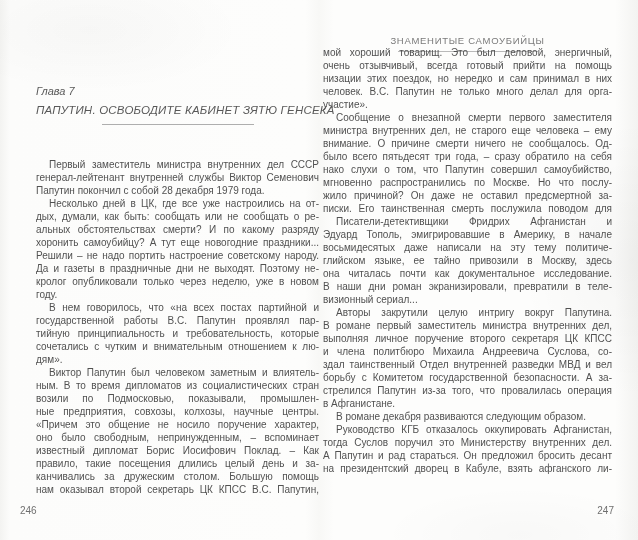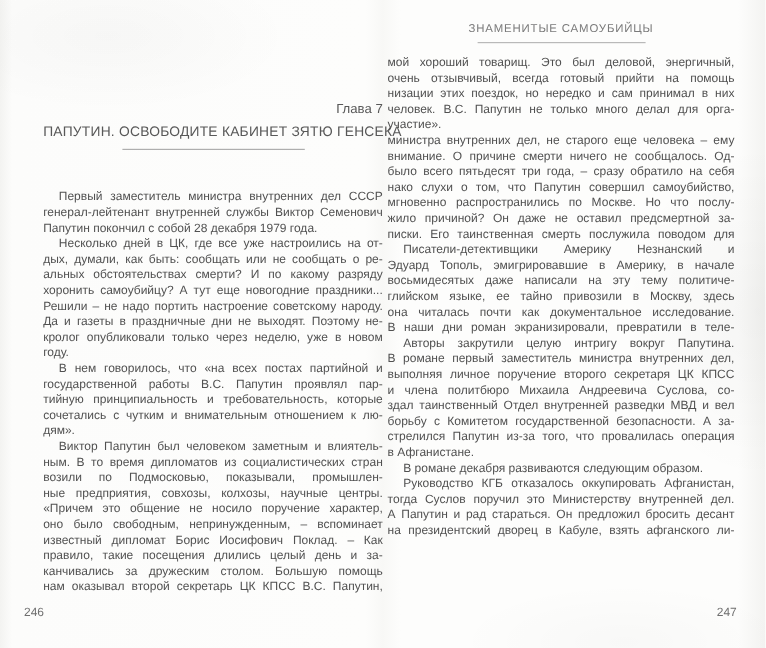--- a/index.html
+++ b/index.html
@@ -21,22 +21,23 @@
   }
   .page { position: absolute; top: 0; bottom: 0; }
   .page.left  { left: 0;   width: 319px; }
   .page.right { left: 319px; width: 319px; }
 
   .chapter-block {
     position: absolute;
     left: 36px;
     top: 85px;
     width: 283px;
-    text-align: right;
+    text-align: left;
     color: #585858;
+    font-style: italic;
   }
   .chapter-label {
     font-size: 11px;
     line-height: 13px;
     margin-bottom: 5px;
   }
   .chapter-title {
     font-size: 11.5px;
     line-height: 14px;
     letter-spacing: 0.2px;
@@ -58,20 +59,21 @@
     position: absolute;
     left: 4px;
     top: 19px;
     width: 289px;
     text-align: center;
   }
   .running-header-text {
     font-size: 9.5px;
     letter-spacing: 0.7px;
     color: #7a7a7a;
+    margin-top: 16px;
   }
 
   .body-text {
     position: absolute;
     font-size: 10px;
     line-height: 13px;
     color: #515151;
   }
   .left  .body-text { left: 36px; top: 158px; width: 283px; }
   .right .body-text { left: 4px;  top: 46px;  width: 289px; }
@@ -149,52 +151,54 @@
     </div>
     <div class="body-text" id="right-body">
         <div class="paragraph">
           <div class="line">мой хороший товарищ. Это был деловой, энергичный,</div>
           <div class="line">очень отзывчивый, всегда готовый прийти на помощь</div>
           <div class="line">низации этих поездок, но нередко и сам принимал в них</div>
           <div class="line">человек. В.С. Папутин не только много делал для орга-</div>
           <div class="line end">участие».</div>
         </div>
         <div class="paragraph">
+          <div class="line indent">Сообщение о внезапной смерти первого заместителя</div>
           <div class="line">министра внутренних дел, не старого еще человека – ему</div>
           <div class="line">внимание. О причине смерти ничего не сообщалось. Од-</div>
           <div class="line">было всего пятьдесят три года, – сразу обратило на себя</div>
           <div class="line">нако слухи о том, что Папутин совершил самоубийство,</div>
           <div class="line">мгновенно распространились по Москве. Но что послу-</div>
           <div class="line">жило причиной? Он даже не оставил предсмертной за-</div>
           <div class="line">писки. Его таинственная смерть послужила поводом для</div>
         </div>
         <div class="paragraph">
-          <div class="line indent">Писатели-детективщики Америку Незнанский и</div>
+          <div class="line indent">Писатели-детективщики Фридрих Афганистан и</div>
           <div class="line">Эдуард Тополь, эмигрировавшие в Америку, в начале</div>
           <div class="line">восьмидесятых даже написали на эту тему политиче-</div>
           <div class="line">глийском языке, ее тайно привозили в Москву, здесь</div>
           <div class="line">она читалась почти как документальное исследование.</div>
           <div class="line">В наши дни роман экранизировали, превратили в теле-</div>
+          <div class="line end">визионный сериал...</div>
         </div>
         <div class="paragraph">
           <div class="line indent">Авторы закрутили целую интригу вокруг Папутина.</div>
           <div class="line">В романе первый заместитель министра внутренних дел,</div>
           <div class="line">выполняя личное поручение второго секретаря ЦК КПСС</div>
           <div class="line">и члена политбюро Михаила Андреевича Суслова, со-</div>
           <div class="line">здал таинственный Отдел внутренней разведки МВД и вел</div>
           <div class="line">борьбу с Комитетом государственной безопасности. А за-</div>
           <div class="line">стрелился Папутин из-за того, что провалилась операция</div>
           <div class="line end">в Афганистане.</div>
         </div>
         <div class="paragraph">
           <div class="line end indent">В романе декабря развиваются следующим образом.</div>
         </div>
         <div class="paragraph">
           <div class="line indent">Руководство КГБ отказалось оккупировать Афганистан,</div>
-          <div class="line">тогда Суслов поручил это Министерству внутренней дел.</div>
+          <div class="line">тогда Суслов поручил это Министерству внутренних дел.</div>
           <div class="line">А Папутин и рад стараться. Он предложил бросить десант</div>
           <div class="line">на президентский дворец в Кабуле, взять афганского ли-</div>
         </div>
       </div>
     <div class="page-number pn-right">247</div>
   </div>
 
 </div>
 
 </body></html>

